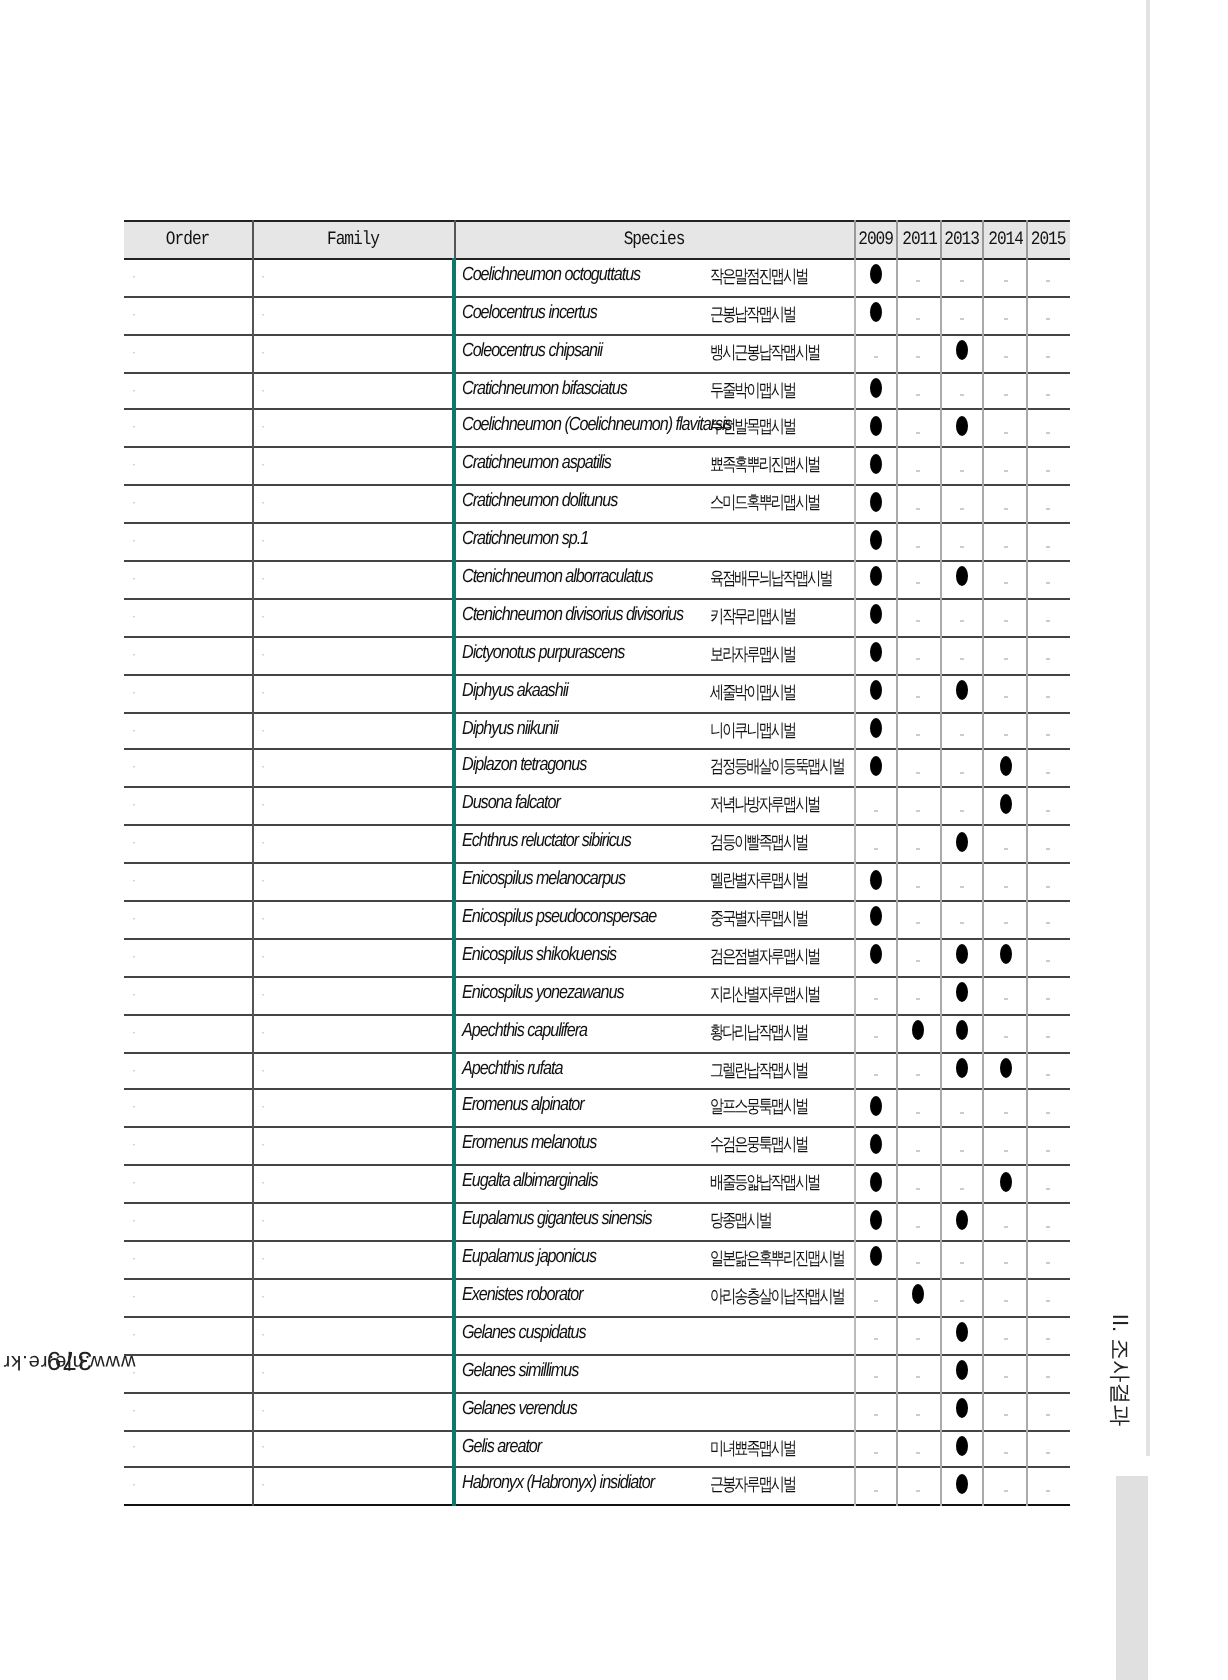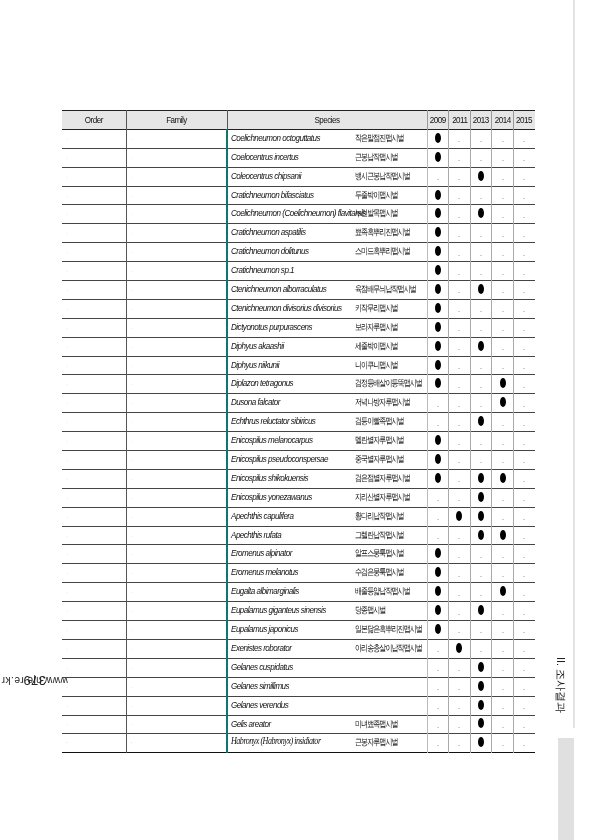--- a/index.html
+++ b/index.html
@@ -9,24 +9,24 @@
   .right-tab { position:absolute; left:558px; top:738px; width:16px; height:102px; background:#e0e0e0; }
   .side-left { position:absolute; left:28px; top:625px; width:14px; height:110px; }
   .side-left span { position:absolute; left:50%; top:50%; white-space:nowrap; transform:translate(-50%,-50%) rotate(90deg);
        font-size:10px; color:#222; letter-spacing:0.5px; }
   .side-left .pg { font-size:13px; }
   .side-right { position:absolute; left:553px; top:640px; width:14px; height:90px; }
   .side-right span { position:absolute; left:50%; top:50%; white-space:nowrap; transform:translate(-50%,-50%) rotate(90deg);
        font-size:11px; color:#222; }
   table { position:absolute; left:62px; top:110px; border-collapse:collapse; table-layout:fixed; width:473px; }
   th, td { padding:0; height:17.9px; font-size:9.5px; overflow:hidden; white-space:nowrap; }
-  thead tr { background:#e6e6e6; border-top:1.5px solid #222; border-bottom:1.5px solid #222; }
+  thead tr { background:#e6e6e6; border-top:1.5px solid #222; border-bottom:1.5px solid #222;font-family:Liberation Mono, monospace; }
   th { font-weight:normal; text-align:center; letter-spacing:-0.6px; transform:scaleX(0.85); }
   tbody tr { border-bottom:1px solid #444; }
-  tbody tr:last-child { border-bottom:1.5px solid #111;font-family:Liberation Serif, serif; }
+  tbody tr:last-child { border-bottom:1.5px solid #111; }
   td.order, td.family { color:#bbb; font-size:6px; padding-left:4px; }
   .c-order { width:64px; } .c-family { width:101px; } .c-species { width:200px; }
   .c-year { width:21.6px; }
   td.family, th.family { border-left:1px solid #555; }
   td.species { border-left:2px solid #0f766e; position:relative; }
   td.yr { border-left:1px solid #aaa; text-align:center; vertical-align:middle; }
   td.yr.first { border-left:1.5px solid #bbb; }
   .sci { position:absolute; left:3px; top:2px; font-style:italic; font-size:9.5px; letter-spacing:-0.6px; transform:scaleX(0.85); transform-origin:left; }
   .kor { position:absolute; left:127px; top:2px; font-size:9px; letter-spacing:-1.2px; transform:scaleX(0.78); transform-origin:left; }
   .dot { display:inline-block; width:6px; height:10px; border-radius:50%; background:#000; }

